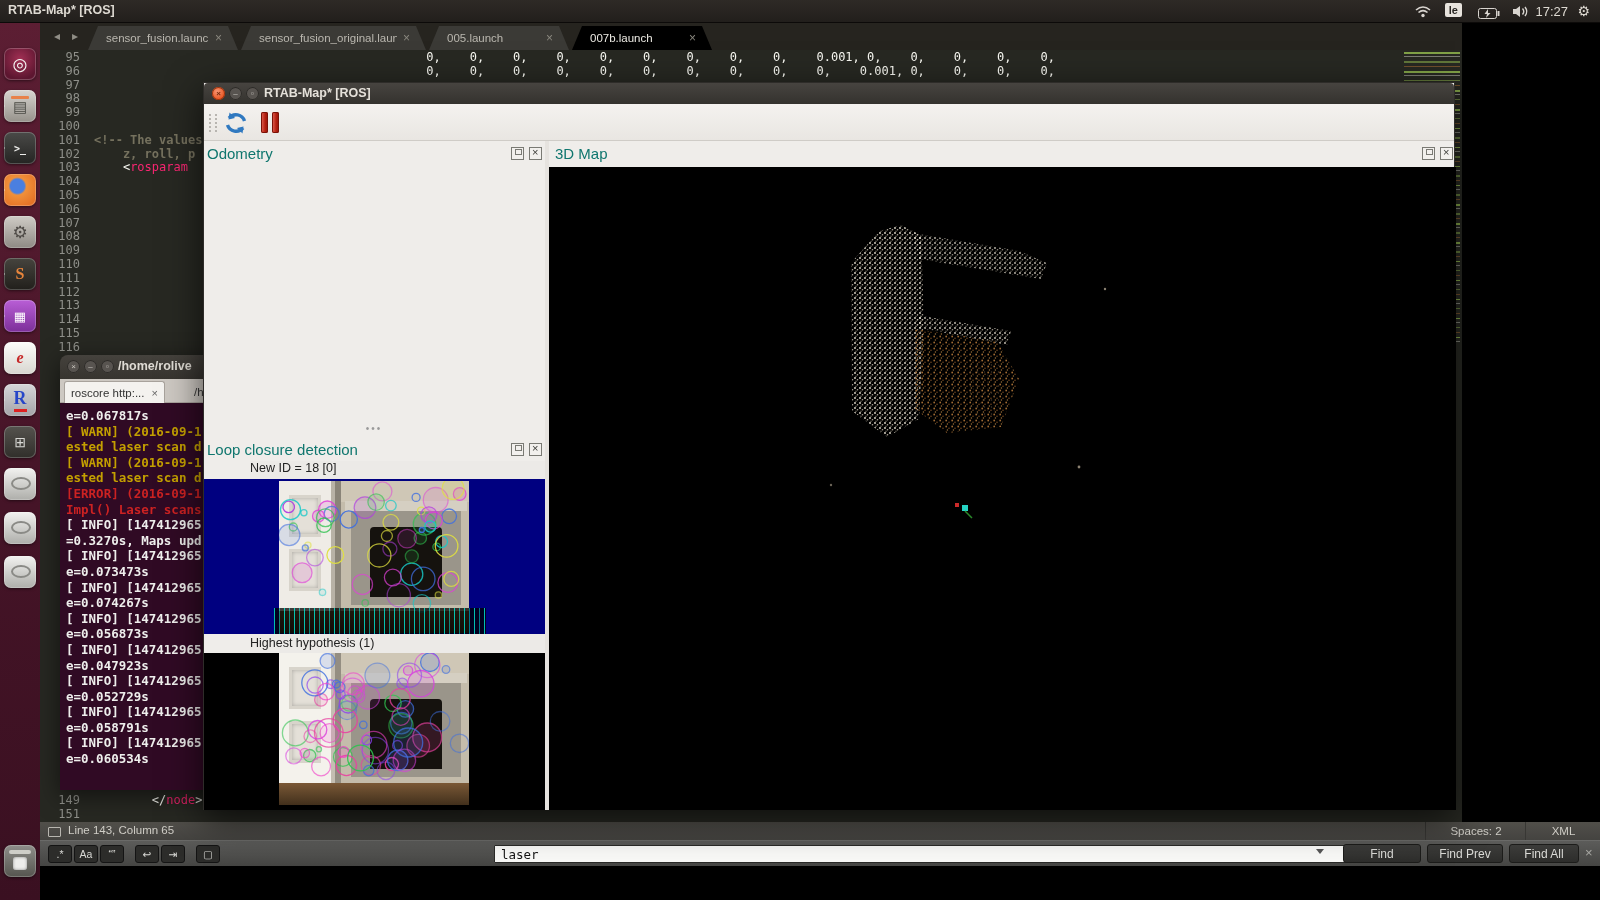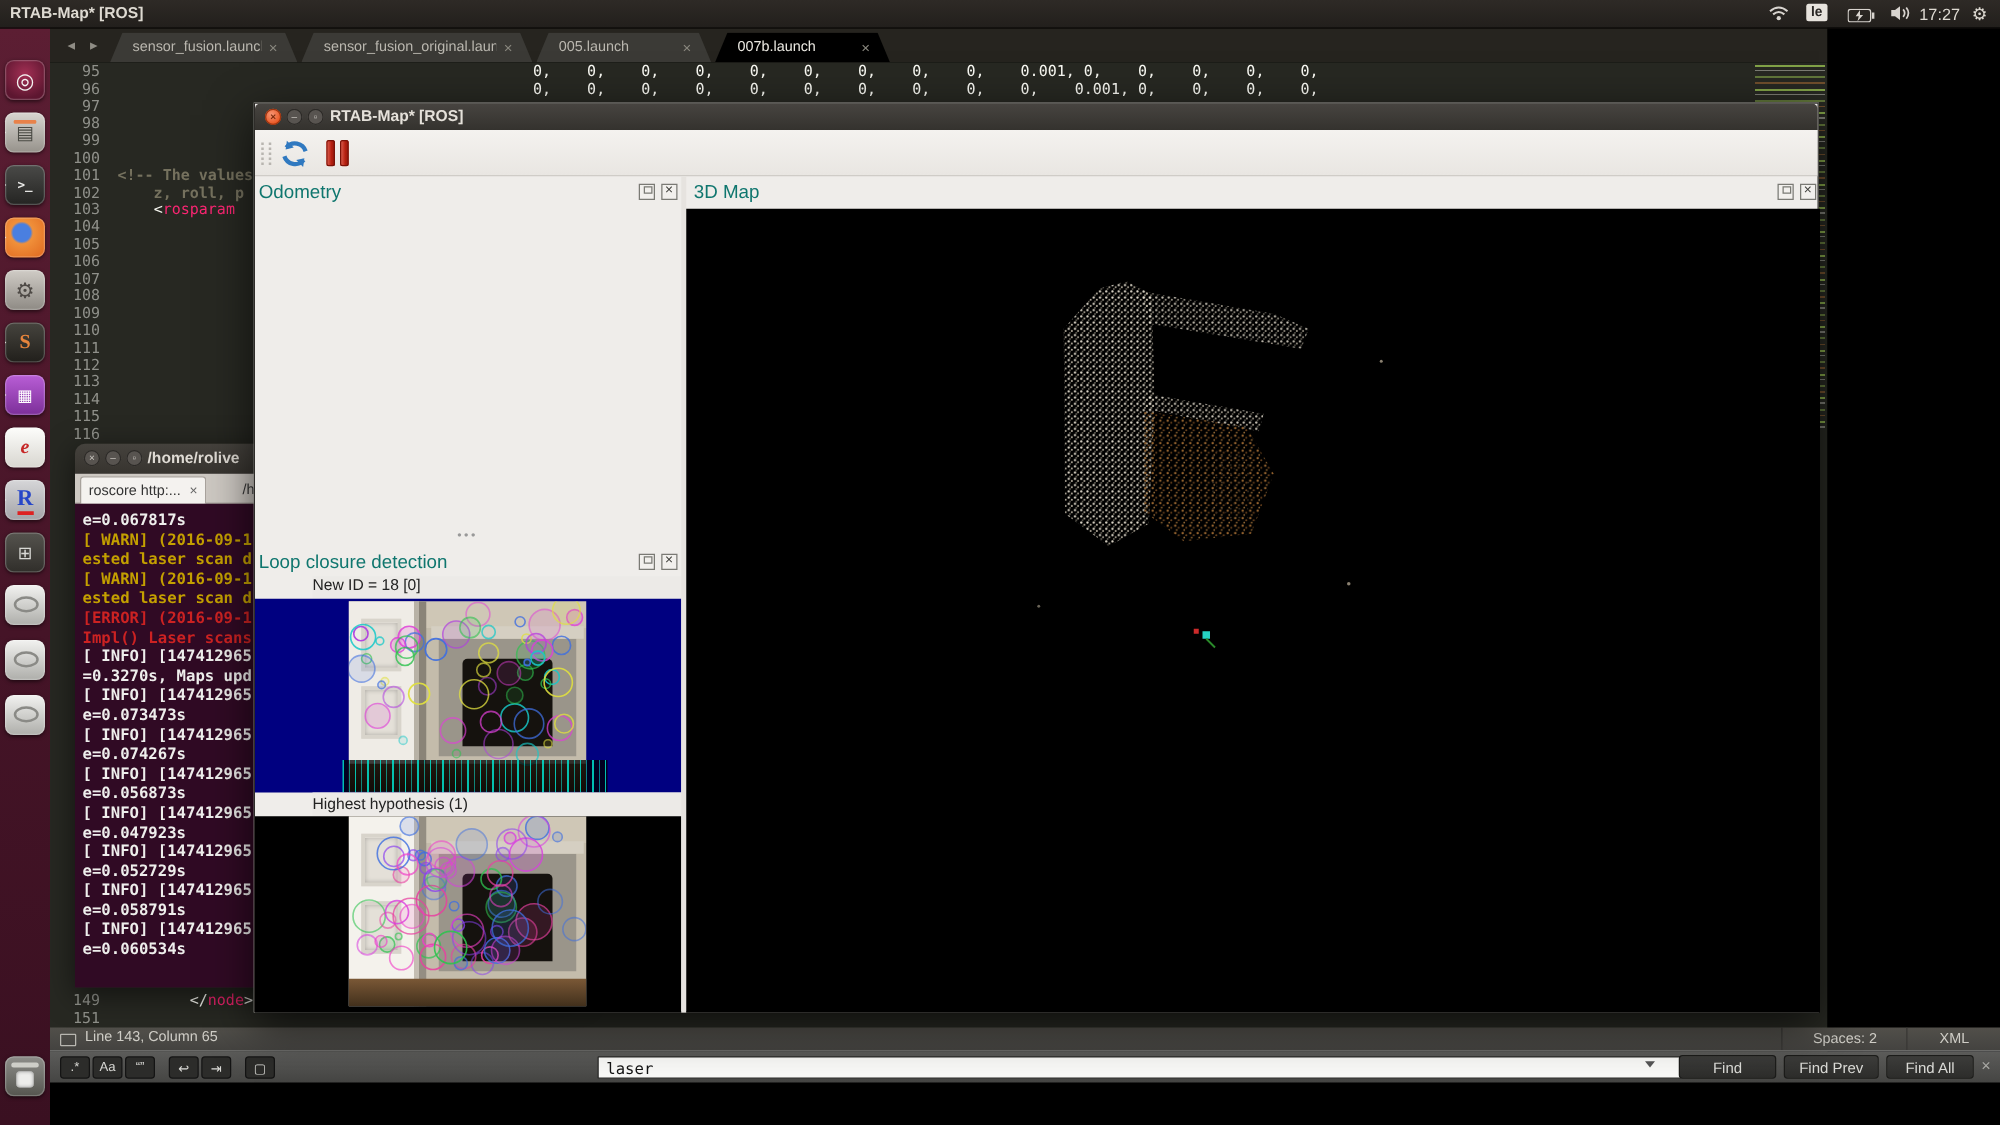--- a/index.html
+++ b/index.html
@@ -60,21 +60,21 @@
     repeating-linear-gradient(180deg,rgba(150,190,80,.85) 0 1.5px,transparent 1.5px 4px,
       rgba(215,215,205,.5) 4px 5px,transparent 5px 9px,
       rgba(150,190,80,.55) 9px 10.5px,transparent 10.5px 14px,
       rgba(230,140,60,.4) 14px 15px,transparent 15px 19px);}
   #blackpane{left:1422px;top:0;width:138px;height:818px;background:#000;}
   
   #findbar{left:0;top:818px;width:1560px;height:26px;background:linear-gradient(180deg,#5c5c5a,#454543);
     border-top:1px solid #6a6a68;box-sizing:border-box;}
   .ftoggle{position:absolute;top:4px;width:24px;height:18px;background:#2c2c2a;border:1px solid #141414;
     border-radius:3px;color:#d8d8d4;font-size:10.5px;display:flex;align-items:center;justify-content:center;box-sizing:border-box;}
-  #finput{position:absolute;left:438px;top:4px;width:867px;height:18px;background:#f8f8f6;border:1px solid #2a2a28;
+  #finput{position:absolute;left:454px;top:4px;width:867px;height:18px;background:#f8f8f6;border:1px solid #2a2a28;
     box-sizing:border-box;font:12.5px "DejaVu Sans Mono",monospace;color:#141414;padding:0 2px 0 6px;border-radius:1px;}
   #fchevron{position:absolute;left:1276px;top:8px;width:0;height:0;border-left:4px solid transparent;
     border-right:4px solid transparent;border-top:5px solid #555;}
   .fbtn{position:absolute;top:3px;height:19px;background:linear-gradient(180deg,#3c3c3a,#2d2d2b);
     border:1px solid #1c1c1a;border-radius:3px;color:#dadad6;font-size:12px;
     display:flex;align-items:center;justify-content:center;box-sizing:border-box;}
   #fclose{position:absolute;left:1545px;top:4px;color:#a8a8a4;font-size:13px;}
   
   #statusbar{left:0;top:800px;width:1560px;height:18px;background:linear-gradient(180deg,#514f4a,#444340);
     color:#cfcdc6;font-size:11.5px;}

